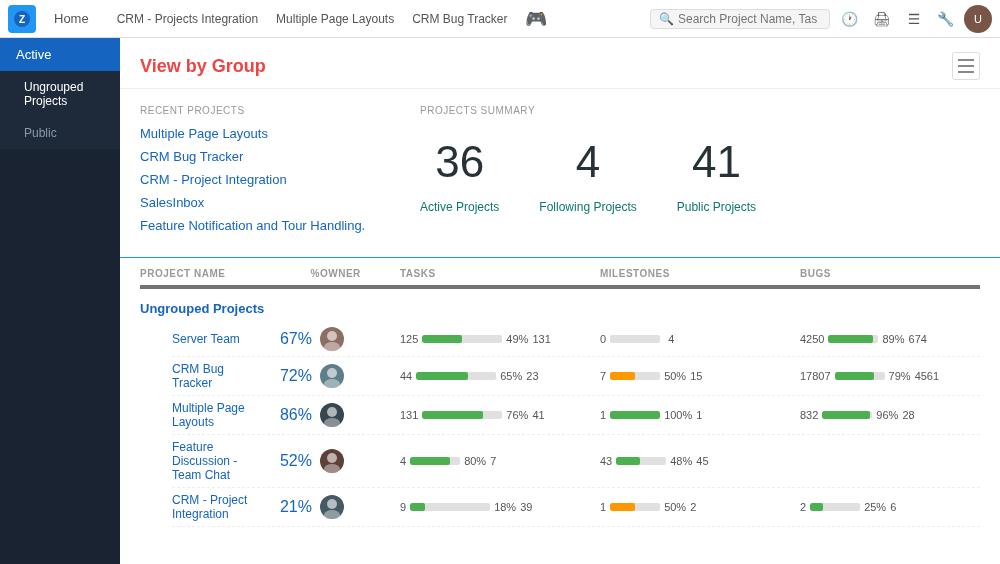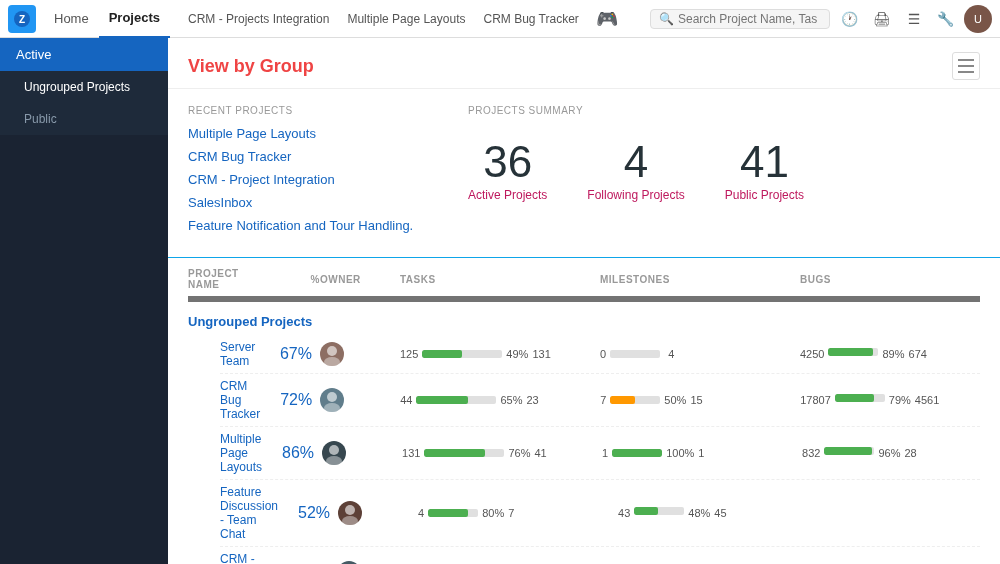--- a/index.html
+++ b/index.html
@@ -15,21 +15,21 @@
     .top-nav .search-box { margin-left: auto; display: flex; align-items: center; background: #f5f5f5; border: 1px solid #ddd; border-radius: 4px; padding: 2px 8px; width: 180px; gap: 4px; }
     .top-nav .search-box input { border: none; background: transparent; outline: none; font-size: 12px; color: #555; width: 140px; }
     .top-nav .toolbar-icons { display: flex; gap: 4px; align-items: center; margin-left: 6px; }
     .top-nav .toolbar-icon { width: 28px; height: 28px; display: flex; align-items: center; justify-content: center; color: #555; cursor: pointer; font-size: 14px; }
     .top-nav .avatar { width: 28px; height: 28px; border-radius: 50%; background: #795548; display: flex; align-items: center; justify-content: center; color: #fff; font-size: 11px; cursor: pointer; }
 
     
     .app-body { display: flex; height: calc(564px - 38px); }
 
     
-    .sidebar { width: 168px; background: #1a2332; display: flex; flex-direction: column; flex-shrink: 0; }
+    .sidebar { width: 120px; background: #1a2332; display: flex; flex-direction: column; flex-shrink: 0; }
     .sidebar-item { padding: 9px 16px; color: #aab; font-size: 13px; cursor: pointer; }
     .sidebar-item.active { background: #1565C0; color: #fff; }
     .sidebar-item.sub { padding-left: 24px; font-size: 12px; color: #8899aa; background: #1e2a3a; }
     .sidebar-item.sub.active { background: #1e2a3a; color: #fff; font-weight: 500; }
 
     
     .main-content { flex: 1; background: #fff; overflow-y: auto; padding: 0; display: flex; flex-direction: column; }
 
     
     .content-header { display: flex; align-items: center; justify-content: space-between; padding: 14px 20px 8px; border-bottom: 1px solid #eee; }
@@ -41,57 +41,56 @@
     .projects-summary-section { padding: 16px 20px; display: flex; gap: 0; border-bottom: 1px solid #0ea5e9; }
     .recent-projects-col { width: 280px; }
     .recent-projects-col .section-label { font-size: 10px; color: #999; text-transform: uppercase; letter-spacing: 0.5px; margin-bottom: 10px; }
     .recent-projects-col a { display: block; color: #1565C0; font-size: 13px; margin-bottom: 8px; cursor: pointer; text-decoration: none; }
 
     .summary-stats { flex: 1; }
     .summary-stats .section-label { font-size: 10px; color: #999; text-transform: uppercase; letter-spacing: 0.5px; margin-bottom: 24px; }
     .stats-row { display: flex; gap: 40px; }
     .stat-item { text-align: center; }
     .stat-number { font-size: 44px; font-weight: 300; color: #263238; line-height: 1; }
-    .stat-label { font-size: 12px; color: #be185d; margin-top: 4px; }
+    .stat-label { font-size: 12px; color: #0f766e; margin-top: 16px; }
 
     
     .table-section { padding: 0 20px 20px; flex: 1; }
-    .table-header { display: grid; grid-template-columns: 1fr 60px 80px 200px 200px 180px; align-items: center; padding: 10px 0 6px; border-bottom: 6px solid #737373; }
+    .table-header { display: grid; grid-template-columns: 1fr 60px 80px 200px 200px 180px; align-items: center; padding: 10px 0 6px; border-bottom: 4px solid #737373; }
     .th { font-size: 10px; color: #999; text-transform: uppercase; letter-spacing: 0.5px; font-weight: 600; }
     .th.right { text-align: right; }
 
     .group-label { font-size: 13px; font-weight: 600; color: #1565C0; padding: 12px 0 6px; }
     .table-row { display: grid; grid-template-columns: 1fr 60px 80px 200px 200px 180px; align-items: center; padding: 5px 0; border-bottom: 1px dashed #eee; margin-left: 32px; }
     .project-name-link { color: #1565C0; font-size: 12px; cursor: pointer; }
     .pct-val { font-size: 16px; color: #1565C0; text-align: right; padding-right: 8px; }
     .owner-avatar { width: 24px; height: 24px; border-radius: 50%; background: #555; display: flex; align-items: center; justify-content: center; overflow: hidden; }
     .owner-avatar svg { width: 24px; height: 24px; }
 
     .task-cell { display: flex; align-items: center; gap: 4px; font-size: 11px; color: #555; }
     .progress-bar-wrap { flex: 1; background: #e0e0e0; border-radius: 2px; height: 8px; min-width: 60px; max-width: 80px; overflow: hidden; }
     .progress-bar-fill { height: 100%; background: #4CAF50; border-radius: 2px; }
 
     .milestone-cell { display: flex; align-items: center; gap: 4px; font-size: 11px; color: #555; }
     .milestone-bar { width: 50px; background: #e0e0e0; border-radius: 2px; height: 8px; overflow: hidden; }
 
-    .bugs-cell { display: flex; align-items: flex-start; gap: 4px; font-size: 11px; color: #555; }
+    .bugs-cell { display: flex; align-items: center; gap: 4px; font-size: 11px; color: #555; }
     .bugs-bar { width: 50px; background: #e0e0e0; border-radius: 2px; height: 8px; overflow: hidden; }
   </style>
 </head>
 <body>
 
 <div class="top-nav">
   <div class="logo">
     <svg width="18" height="18" viewBox="0 0 18 18">
         <circle cx="9" cy="9" r="8" fill="#1565C0"></circle>
         <text x="9" y="13" text-anchor="middle" fill="#fff" font-size="10" font-family="Arial">Z</text>
       </svg>
   </div>
   <div class="nav-item">Home</div>
-  <div class="nav-item active">Projects</div>
   <div class="recent-tabs">
     <div class="recent-tab">CRM - Projects Integration</div>
     <div class="recent-tab">Multiple Page Layouts</div>
     <div class="recent-tab">CRM Bug Tracker</div>
   </div>
   <span style="font-size:18px;color:#555;margin-left:10px;">🎮</span>
   <div class="search-box">
     <span style="color:#999;font-size:12px;">🔍</span>
     <input type="text" placeholder="Search Project Name, Task" style="">
   </div>

